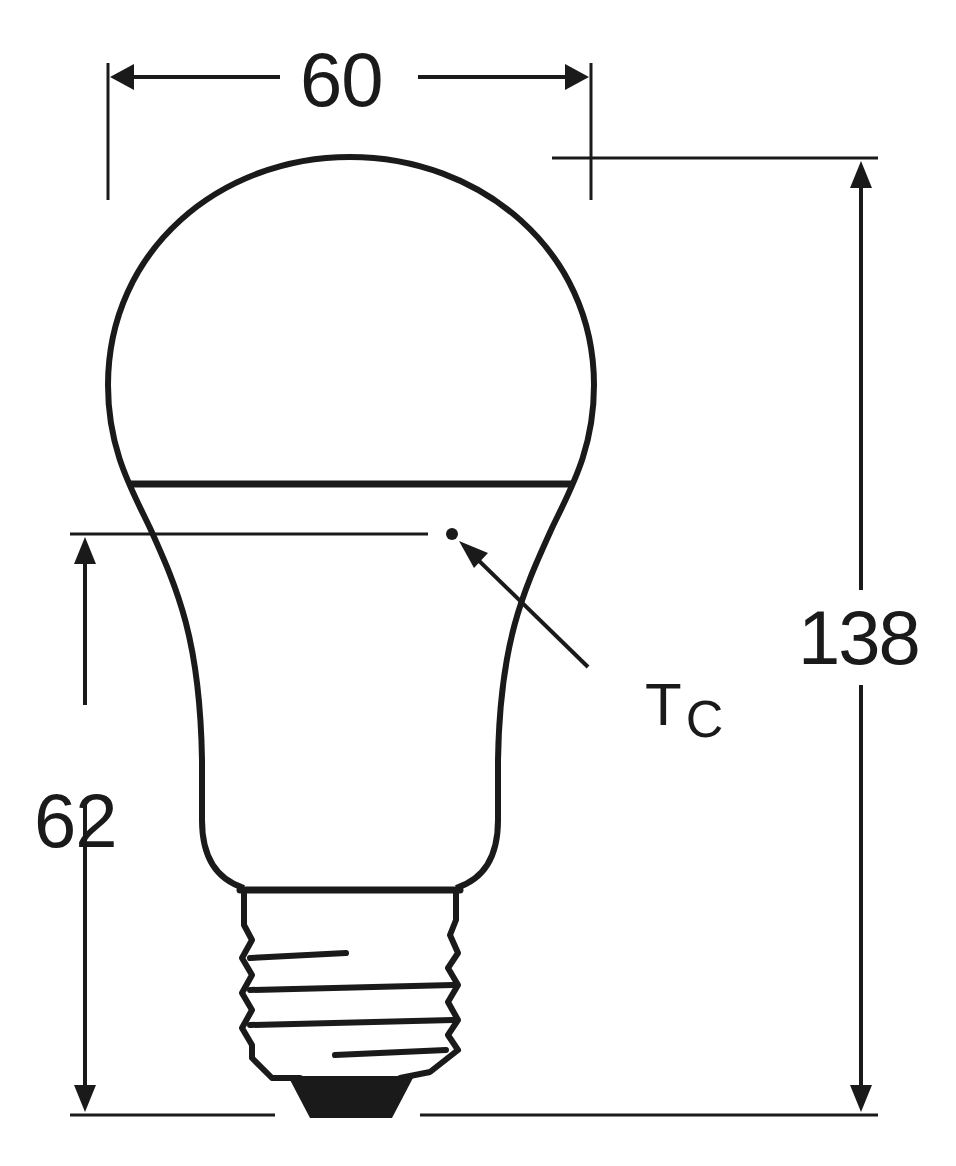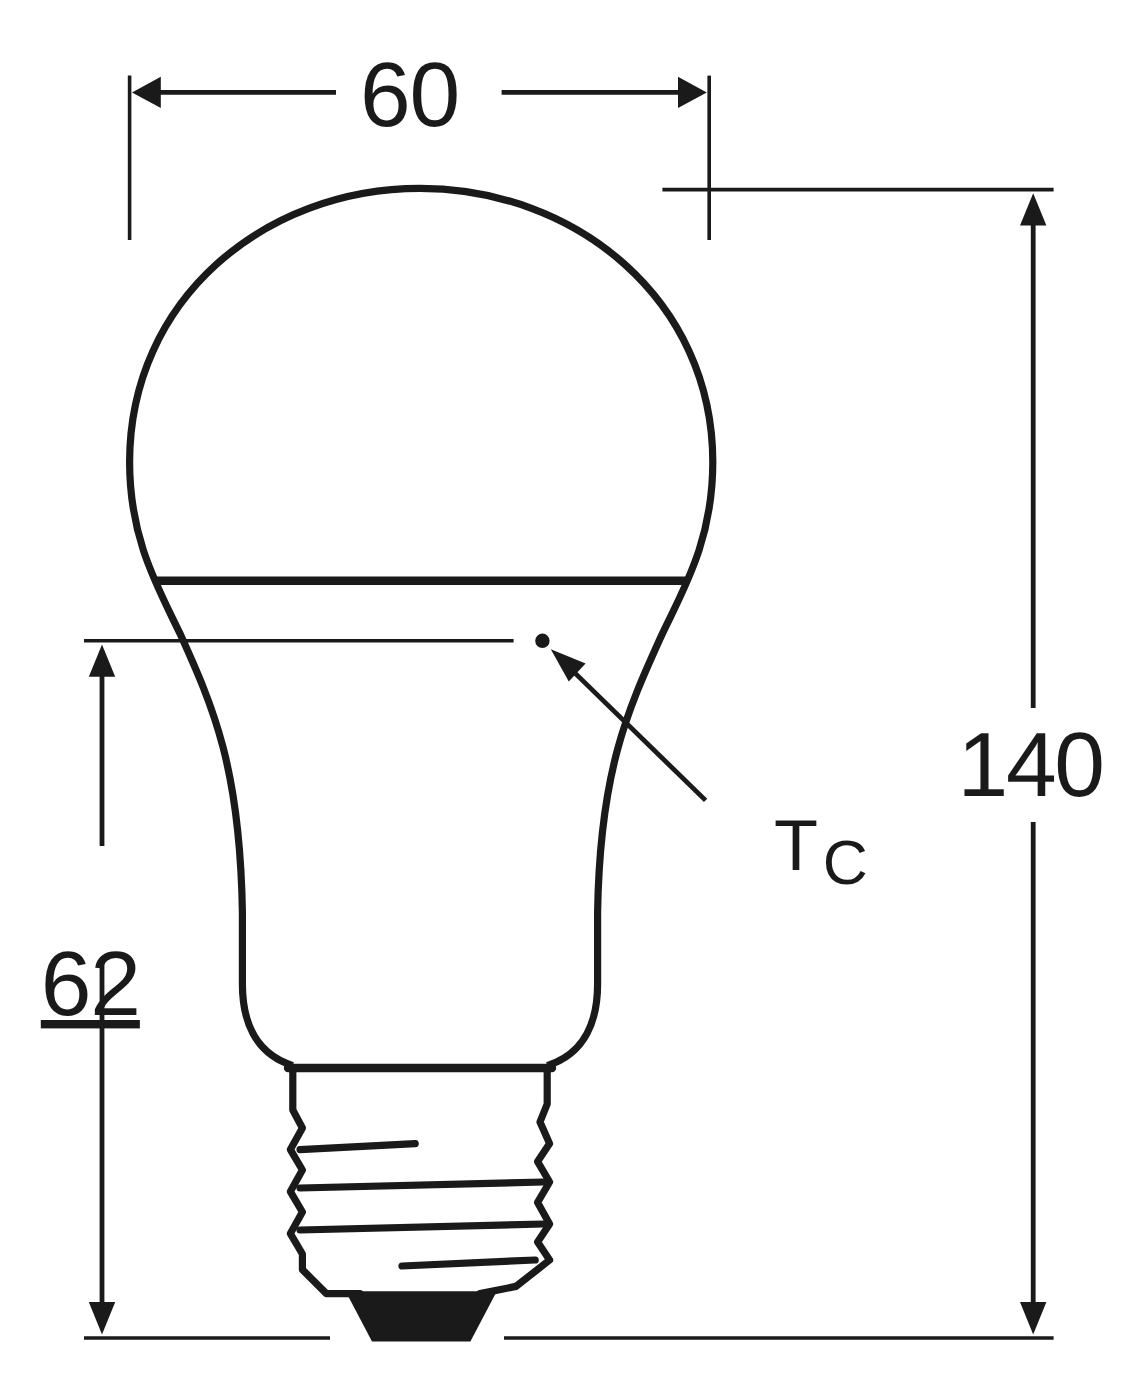--- a/index.html
+++ b/index.html
@@ -8,21 +8,21 @@
     svg { position: absolute; left: 0; top: 0; }
     .dim-label {
       position: absolute;
       font-family: "Liberation Sans", sans-serif;
       color: #1a1a1a;
       line-height: 1;
       white-space: nowrap;
     }
     .lbl-60 { left: 300px; top: 42px; font-size: 76px; letter-spacing: -1px; }
     .lbl-113 { left: 798px; top: 600px; font-size: 76px; letter-spacing: -2px; }
-    .lbl-62 { left: 34px; top: 783px; font-size: 76px; letter-spacing: -1px; text-decoration: underline; }
+    .lbl-62 { left: 34px; top: 783px; font-size: 76px; letter-spacing: -1px; }
     .lbl-tc { left: 598px; top: 675px; font-size: 60px; margin-left: 47px; }
     .lbl-tc .sub { font-size: 52px; position: relative; top: 12px; margin-left: 4px; }
   </style>
 </head>
 <body>
 
 <div class="canvas">
   <svg width="956" height="1166" viewBox="0 0 956 1166">
     <defs>
       <marker id="arrow" viewBox="0 0 14 24" refX="14" refY="12" markerWidth="14" markerHeight="24" orient="auto-start-reverse" markerUnits="userSpaceOnUse">
@@ -97,16 +97,16 @@
     <path d="M 288,1076 L 414,1076 L 392,1118 L 310,1118 Z" fill="#1a1a1a"></path>
 
     <g>
       <circle cx="452" cy="534" r="6" fill="#1a1a1a"></circle>
       <line x1="588" y1="667" x2="470" y2="552" stroke="#1a1a1a" stroke-width="4"></line>
       <path d="M459,541 L488,553 L474,568 Z" fill="#1a1a1a"></path>
     </g>
   </svg>
 
   <div class="dim-label lbl-60">60</div>
-  <div class="dim-label lbl-113">140</div>
+  <div class="dim-label lbl-113">138</div>
   <div class="dim-label lbl-62">62</div>
   <div class="dim-label lbl-tc"><span>T</span><span class="sub">C</span></div>
 </div>
 
 </body></html>

